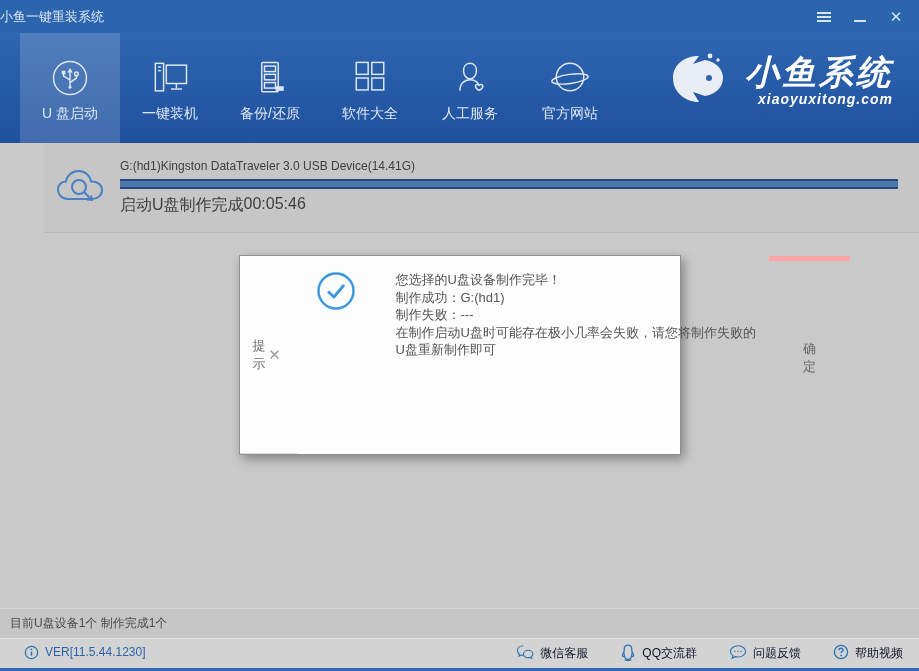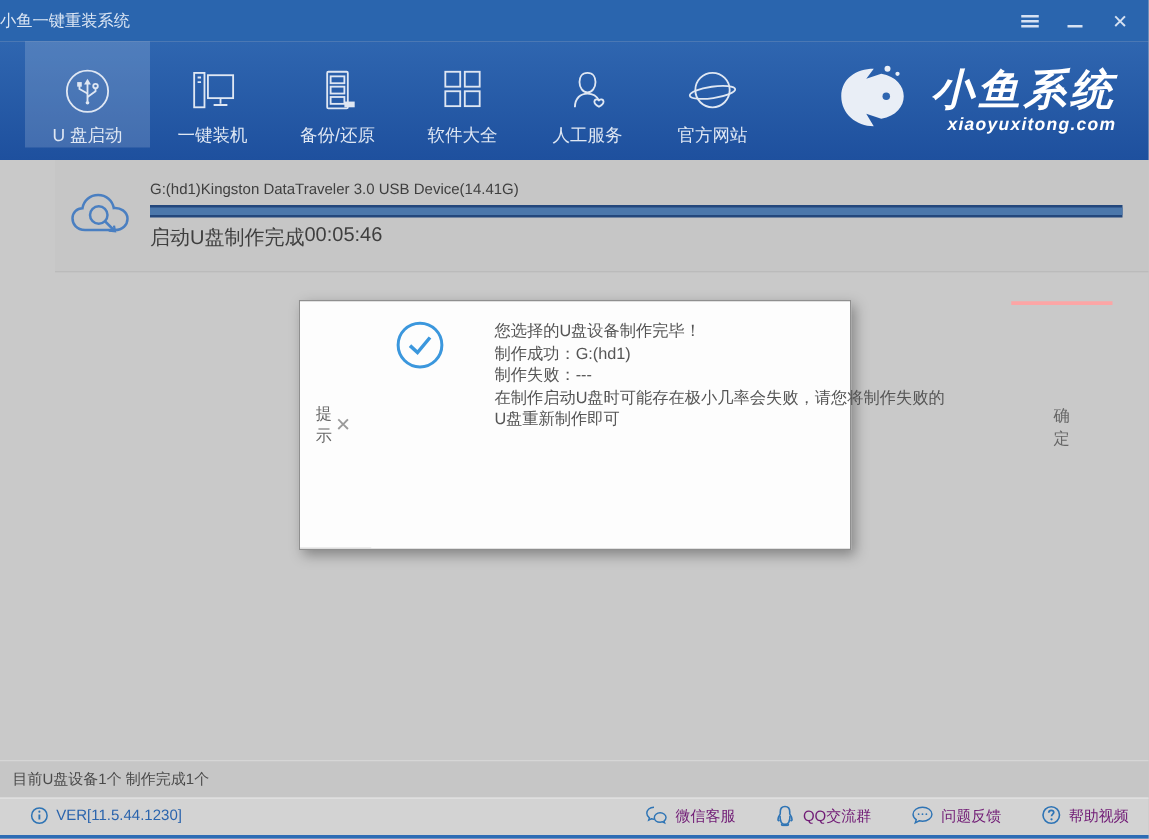--- a/index.html
+++ b/index.html
@@ -10,21 +10,21 @@
   
   .titlebar { flex:0 0 33px; background:#2a65ae; display:flex; align-items:center; }
   .titlebar-title { flex:1; font-size:13px; color:#dde7f4; }
   .titlebar-controls { display:flex; align-items:center; gap:6px; padding-right:8px; }
   .tb-btn { width:30px; height:26px; display:flex; align-items:center; justify-content:center; color:#d7e2f2; font-size:15px; cursor:pointer; }
   .menu-glyph { width:14px; height:2px; background:#d7e2f2; box-shadow:0 -4px 0 #d7e2f2, 0 4px 0 #d7e2f2; }
   .min-glyph { width:12px; height:2px; background:#d7e2f2; margin-top:8px; }
 
   
   .navbar { flex:0 0 95px; background:linear-gradient(#2f66b0,#1e509e); display:flex; padding-left:20px; position:relative; }
-  .nav-item { width:100px; height:85px; display:flex; flex-direction:column; align-items:center; justify-content:flex-end; gap:5px; color:#dfe7f3; font-size:14px; cursor:pointer; }
+  .nav-item { width:100px; height:110px; display:flex; flex-direction:column; align-items:center; justify-content:center; gap:5px; color:#dfe7f3; font-size:14px; cursor:pointer; }
   .nav-item.active { background:rgba(255,255,255,0.16); }
   .nav-icon { height:46px; display:flex; align-items:flex-end; justify-content:center; }
   .nav-icon svg { stroke:#dfe7f3; fill:none; stroke-width:1.6; }
   .logo { position:absolute; right:26px; top:0; height:95px; display:flex; align-items:center; gap:8px; }
   .logo-text { color:#fff; font-style:italic; font-weight:bold; text-align:right; }
   .logo-title { font-size:34px; letter-spacing:3px; line-height:34px; }
   .logo-sub { font-size:14px; letter-spacing:1px; margin-top:2px;font-style:italic; }
 
   
   .progress-section { flex:0 0 90px; background:#c6c6c6; border-bottom:1px solid #b8b8b8; display:flex; align-items:center;margin-left:44px; }
@@ -39,31 +39,31 @@
   .main { flex:1; position:relative; background:#c9c9c9; }
   .dialog { position:absolute; top:22px; left:50%; transform:translateX(-50%); width:442px; height:200px;
             background:#fdfdfd; border:1px solid #8f8f8f; box-shadow:3px 4px 10px rgba(0,0,0,0.35);
             display:flex; flex-direction:row; }
   .dialog-header { flex:0 0 36px; border-bottom:1px solid #dcdcdc; display:flex; align-items:center; padding:0 13px; }
   .dialog-title { flex:1; font-size:13px; color:#666; }
   .dialog-close { color:#9a9a9a; font-size:15px; cursor:pointer; width:18px; text-align:center; }
   .dialog-body { flex:1; display:flex; padding:15px 13px 0 19px; }
   .check-wrap { flex:0 0 40px; }
   .dialog-lines { margin-left:40px; font-size:13px; color:#555; line-height:17.5px; white-space:nowrap; }
-  .dialog-footer { flex:0 0 42px; border-top:3px solid #fca5a5; display:flex; align-items:center; justify-content:center;margin-left:40px; }
+  .dialog-footer { flex:0 0 42px; border-top:5px solid #fca5a5; display:flex; align-items:center; justify-content:center; }
   .ok-button { background:none; border:none; font-size:13px; color:#666; padding:6px 34px; cursor:pointer; font-family:inherit; }
 
   
   .statusbar { flex:0 0 30px; background:#c6c6c6; border-top:1px solid #d6d6d6; display:flex; align-items:center; justify-content:space-between; padding:0 10px; font-size:12px; color:#4a4a4a; }
 
   
   .footer { flex:0 0 30px; background:#d3d3d3; border-top:1px solid #e3e3e3; display:flex; align-items:center; font-size:12px; }
   .version { display:flex; gap:6px; color:#2a64ad; margin-left:24px; }
   .footer-links { margin-left:auto; display:flex; gap:32px; margin-right:16px; }
-  .footer-link { display:flex; align-items:center; gap:6px; color:#701a75; cursor:pointer; }
+  .footer-link { display:flex; align-items:center; gap:6px; color:#0f172a; cursor:pointer; }
   .footer-link svg, .version svg { stroke:#2e74b5; fill:none; stroke-width:1.3; }
   .bottomline { flex:0 0 3px; background:#2d6cb5; }
 </style>
 </head>
 <body>
 
 <div class="window">
 
   <div class="titlebar">
     <div class="titlebar-title">小鱼一键重装系统</div>

